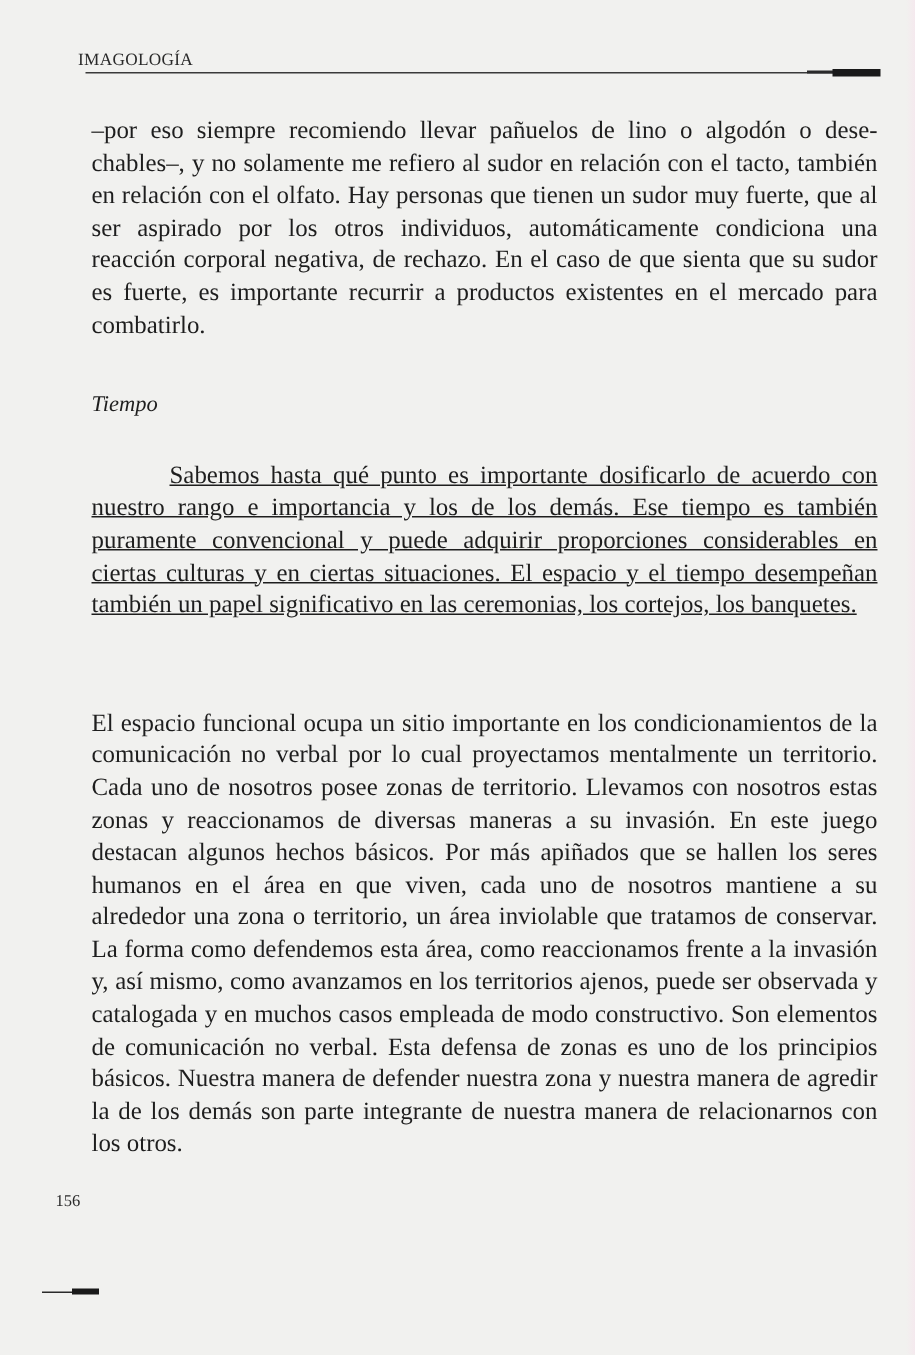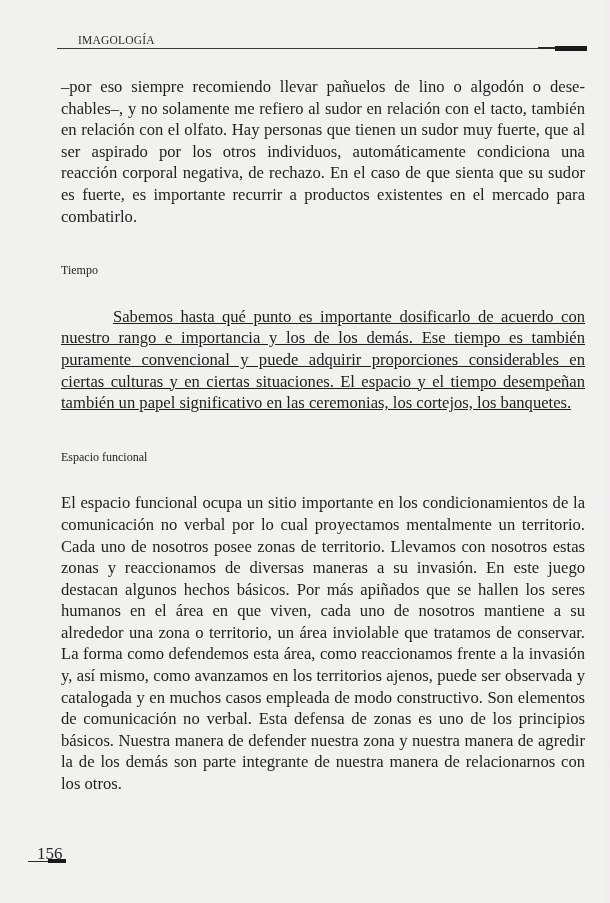--- a/index.html
+++ b/index.html
@@ -9,21 +9,21 @@
       position: relative;
       overflow: hidden;
       font-family: "Liberation Serif", "DejaVu Serif", serif;
       color: #1e1e1e;
     }
     .page-edge {
       position: absolute; right: 0; top: 0; width: 6px; height: 903px;
       background: linear-gradient(to right, #f1f1ef, #f5e9ee);
     }
     .running-header {
-      position: absolute; left: 78px; top: 34px;
+      position: absolute; left: 52px; top: 34px;
       font-size: 11.5px; letter-spacing: 0.2px;
       color: #2a2a2a;
     }
     .header-rule {
       position: absolute; left: 57px; top: 48px; width: 510px; height: 1px;
       background: #3a3a3a;
     }
     .header-rule-thick {
       position: absolute; left: 555px; top: 46px; width: 32px; height: 5px;
       background: #1a1a1a;
@@ -33,28 +33,28 @@
       background: #2a2a2a;
     }
     .content {
       position: absolute; left: 61px; top: 76px; width: 524px;
       font-size: 16.6px; line-height: 21.6px;
       text-align: justify;
     }
     .content p { margin: 0; }
     .content p.indent { text-indent: 52px; text-decoration: underline; }
     .section-title {
-      font-size: 12px;
+      font-style: italic; font-size: 15px;
       margin: 0;
     }
     .gap-before-title { height: 33px; }
     .gap-after-title { height: 24px; }
     .folio {
-      position: absolute; left: 37px; top: 844px;
-      font-size: 17px; color: #2a2a2a;
+      position: absolute; left: 37px; top: 795px;
+      font-size: 11px; color: #2a2a2a;
     }
     .folio-rule {
       position: absolute; left: 28px; top: 861px; width: 20px; height: 1px;
       background: #2a2a2a;
     }
     .folio-rule-thick {
       position: absolute; left: 48px; top: 859px; width: 18px; height: 4px;
       background: #1a1a1a;
     }
   </style>
@@ -70,20 +70,19 @@
 
 <div class="content">
   <p>–por eso siempre recomiendo llevar pañuelos de lino o algodón o dese­chables–, y no solamente me refiero al sudor en relación con el tacto, también en relación con el olfato. Hay personas que tienen un sudor muy fuerte, que al ser aspirado por los otros individuos, automática­mente condiciona una reacción corporal negativa, de rechazo. En el caso de que sienta que su sudor es fuerte, es importante recurrir a productos existentes en el mercado para combatirlo.</p>
 
   <div class="gap-before-title"></div>
   <p class="section-title">Tiempo</p>
   <div class="gap-after-title"></div>
   <p class="indent">Sabemos hasta qué punto es importante dosificarlo de acuerdo con nuestro rango e importancia y los de los demás. Ese tiempo es tam­bién puramente convencional y puede adquirir proporciones conside­rables en ciertas culturas y en ciertas situaciones. El espacio y el tiempo desempeñan también un papel significativo en las ceremonias, los cor­tejos, los banquetes.</p>
 
   <div class="gap-before-title"></div>
-  <p class="section-title">Espacio funcional</p>
   <div class="gap-after-title"></div>
   <p>El espacio funcional ocupa un sitio importante en los condicionamien­tos de la comunicación no verbal por lo cual proyectamos mentalmente un territorio. Cada uno de nosotros posee zonas de territorio. Llevamos con nosotros estas zonas y reaccionamos de diversas maneras a su in­vasión. En este juego destacan algunos hechos básicos. Por más apiña­dos que se hallen los seres humanos en el área en que viven, cada uno de nosotros mantiene a su alrededor una zona o territorio, un área inviola­ble que tratamos de conservar. La forma como defendemos esta área, como reaccionamos frente a la invasión y, así mismo, como avanzamos en los territorios ajenos, puede ser observada y catalogada y en muchos casos empleada de modo constructivo. Son elementos de comunicación no verbal. Esta defensa de zonas es uno de los principios básicos. Nues­tra manera de defender nuestra zona y nuestra manera de agredir la de los demás son parte integrante de nuestra manera de relacionarnos con los otros.</p>
 </div>
 
 <div class="folio">156</div>
 <div class="folio-rule"></div>
 <div class="folio-rule-thick"></div>
 
 </body></html>

